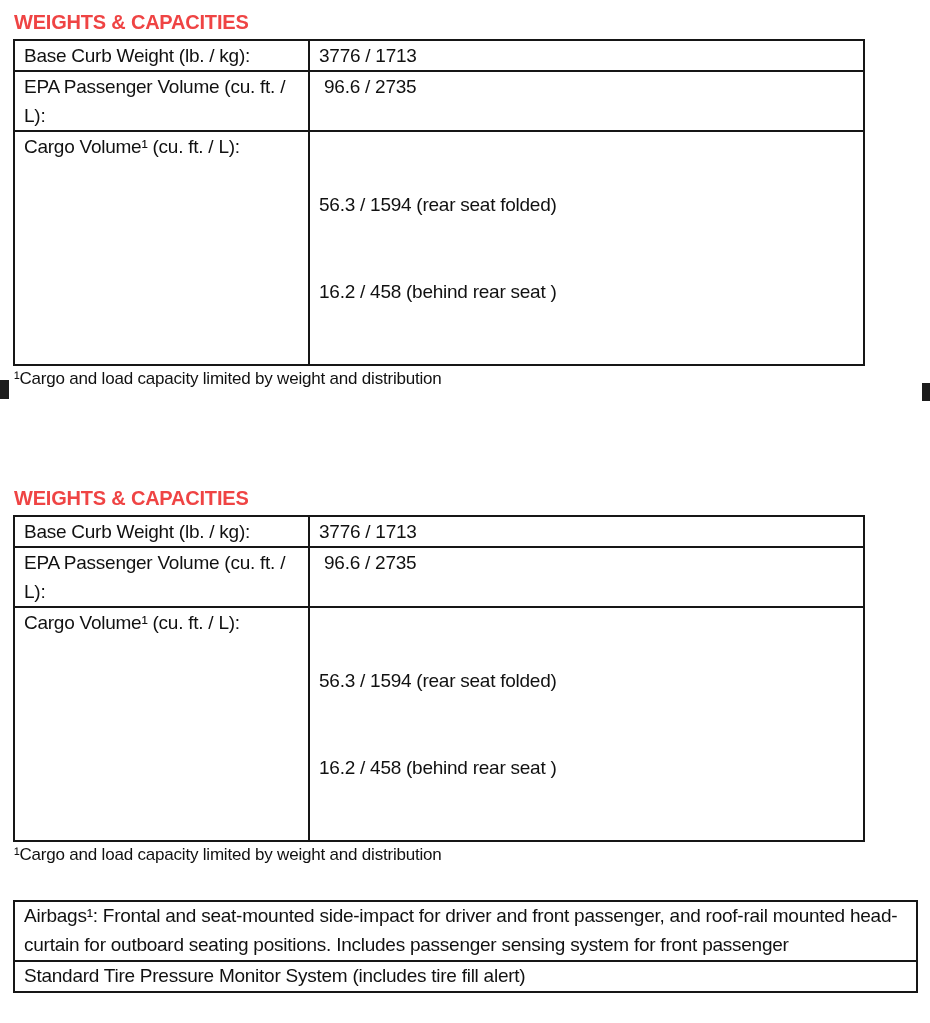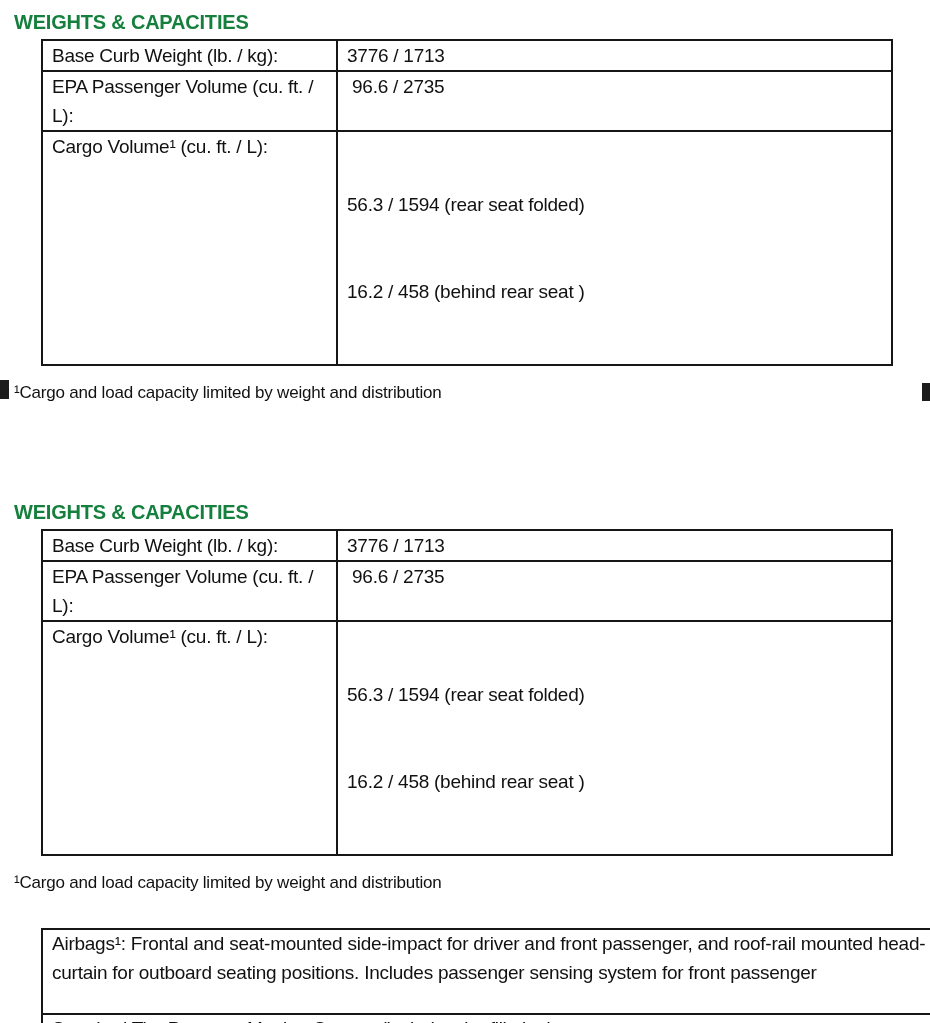--- a/index.html
+++ b/index.html
@@ -9,48 +9,48 @@
     background: #ffffff;
     color: #111111;
     font-family: "Liberation Sans", "DejaVu Sans", sans-serif;
     position: relative;
     overflow: hidden;
   }
   .page { position: relative; width: 930px; height: 1023px; padding: 12px 12px 0 13px; }
 
   .section-title {
     font-size: 20px; line-height: 21px; font-weight: 700;
-    margin: 0 0 6px 1px; letter-spacing: -0.2px; color: #15803d;
+    margin: 0 0 6px 1px; letter-spacing: -0.2px; color: #ef4444;
   }
   .mt-weights2 { margin-top: 100px; }
   .mt-safety  { margin-top: 36px; }
 
-  table { border-collapse: collapse; table-layout: fixed; margin-left: 28px; }
+  table { border-collapse: collapse; table-layout: fixed; }
   .wtable { width: 852px; }
   .wtable td {
     border: 2px solid #161616; vertical-align: top;
     padding: 0 9px; font-size: 19px; line-height: 29px;
     letter-spacing: -0.25px; white-space: pre-wrap;
   }
   .wtable .r1 td { height: 28px; }
   .wtable .r2 td { height: 59px; border-radius: 21px; }
   .wtable .r3 td { height: 59px; }
 
   .tfootnote {
-    font-size: 17px; line-height: 19px; margin: 17px 0 0 1px;
+    font-size: 17px; line-height: 19px; margin: 3px 0 0 1px;
     letter-spacing: -0.2px;
   }
 
   .stable { width: 905px; }
   .stable td {
     border: 2px solid #161616; vertical-align: top;
     padding: 0 9px; font-size: 19px; line-height: 28.5px;
     letter-spacing: -0.25px;
   }
-  .stable .sr1 td { height: 85px; }
+  .stable .sr1 td { height: 60px; }
   .stable .sr2 td { height: 30px; }
 
   .edge-marker { position: absolute; background: #1c1c1c; }
   .marker-left  { left: 0px;   top: 380px; width: 9px; height: 19px; }
   .marker-right { left: 922px; top: 383px; width: 8px; height: 18px; }
 </style>
 </head>
 <body>
 
 <div class="page">

